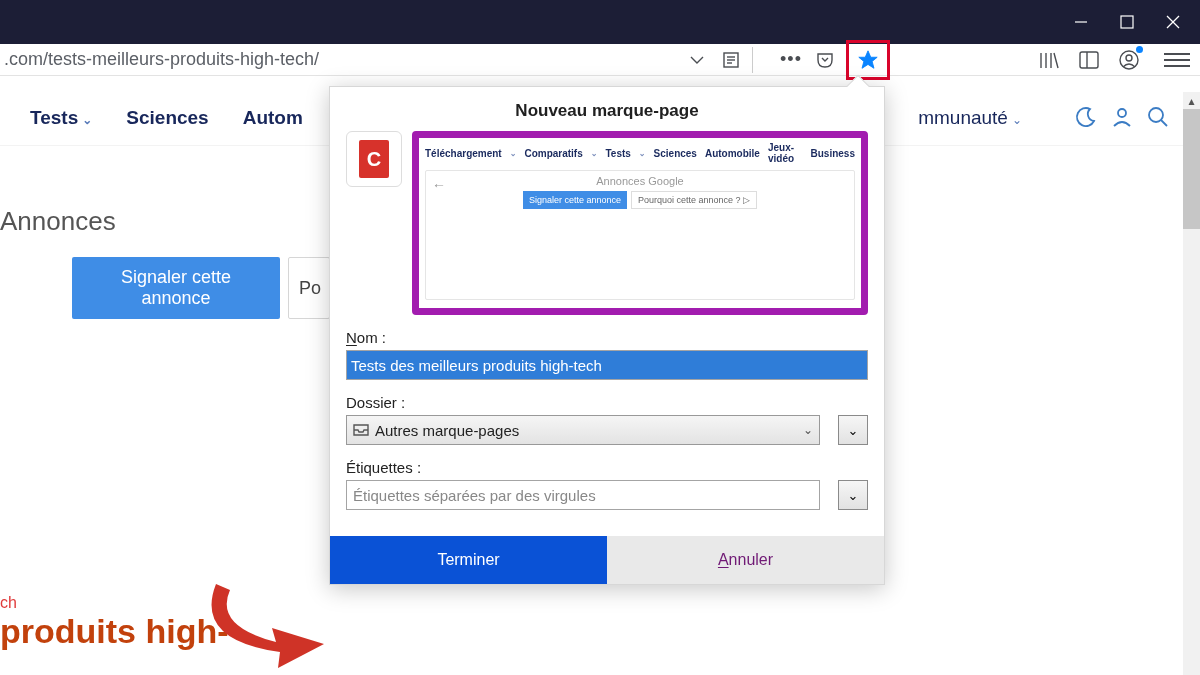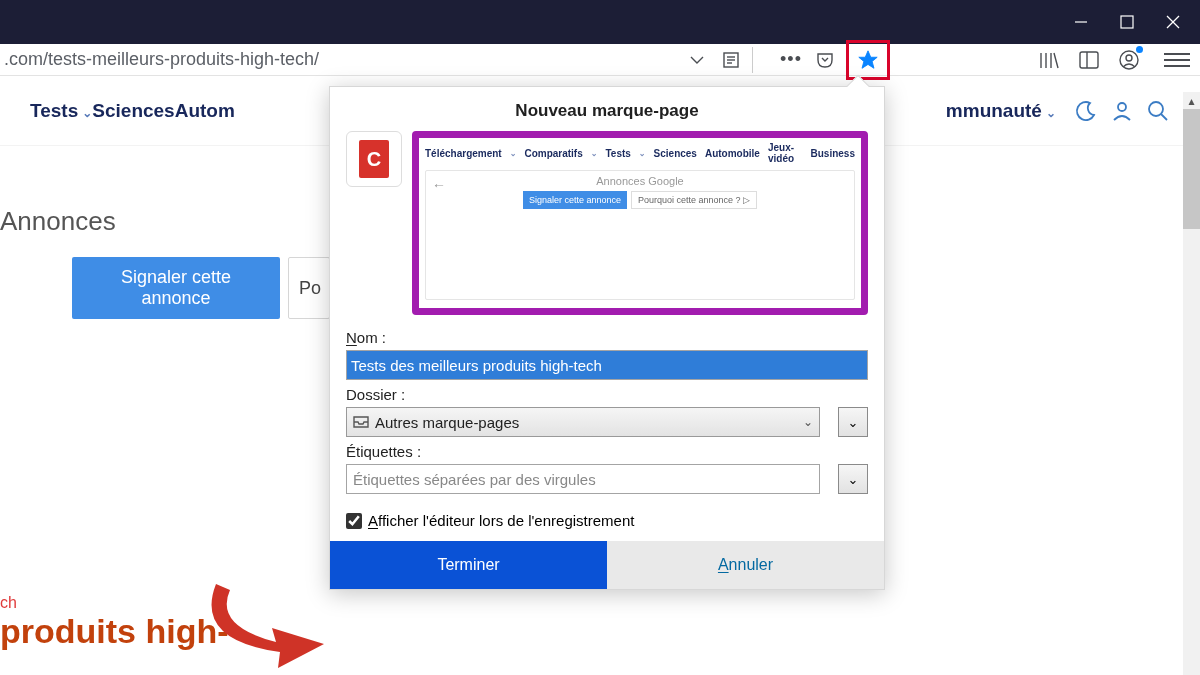--- a/index.html
+++ b/index.html
@@ -21,23 +21,23 @@
   .star-highlight { border: 3px solid #d9042b; width: 44px; height: 40px; display: flex; align-items: center; justify-content: center; }
   .star-highlight svg { fill: #0a84ff; stroke: #0a84ff; }
   .right-toolbar { position: absolute; right: 10px; top: 0; height: 100%; display: flex; align-items: center; gap: 14px; }
   .right-toolbar .tb-icon { width: 26px; height: 26px; display: flex; align-items: center; justify-content: center; position: relative; }
   .right-toolbar svg { stroke: #4a4d52; stroke-width: 1.4; fill: none; }
   .blue-dot { position: absolute; top: -1px; right: -1px; width: 7px; height: 7px; background: #0a84ff; border-radius: 50%; }
   .hamburger { width: 26px; height: 26px; display: flex; flex-direction: column; justify-content: center; gap: 4px; }
   .hamburger span { height: 2px; background: #4a4d52; }
 
   
-  .sitenav { height: 70px; display: flex; align-items: center; padding: 16px 30px; font-size: 19px; font-weight: 600; color: #18275b; position: relative; border-bottom: 1px solid #f3f3f3; }
+  .sitenav { height: 70px; display: flex; align-items: flex-end; padding: 16px 30px; gap: 34px; font-size: 19px; font-weight: 600; color: #18275b; position: relative; border-bottom: 1px solid #f3f3f3; }
   .sitenav .chev { font-size: 12px; color: #5679b8; margin-left: 4px; }
-  .sitenav .pushed { margin-left: auto; font-weight: 700; }
+  .sitenav .pushed { margin-left: auto; font-weight: 400; }
   .nav-right-icons { display: flex; gap: 12px; margin-left: 18px; }
   .nav-right-icons svg { stroke: #3b7cc4; stroke-width: 1.8; fill: none; }
   .nav-right-icons .nri { width: 24px; height: 24px; }
 
   
   .pagebody { position: relative; height: calc(675px - 44px - 48px - 70px); background: #fff; }
   .ad-block { position: absolute; left: 0; top: 60px; width: 330px; }
   .ad-block .ad-label { font-size: 26px; color: #555; text-align: left; padding-right: 2px; }
   .ad-btns { margin-top: 20px; display: flex; gap: 8px; padding-left: 72px; }
   .btn-blue-ad { background: #3f8de6; color: #fff; font-size: 18px; padding: 10px 14px; border: none; border-radius: 2px; }
@@ -64,40 +64,40 @@
   .prev-nav span { font-weight:600; }
   .prev-nav .pchev { font-size:8px; color:#7a8dbb; }
   .prev-gbox { margin-top:6px; border:1px solid #e5e5e5; border-radius:2px; height: 130px; position: relative; }
   .prev-gbox .back-arr { position:absolute; left:6px; top:4px; font-size:14px; color:#999; }
   .prev-gbox .gtitle { text-align:center; color:#999; font-size:11px; padding-top:4px; }
   .prev-gbox .gbtns { display:flex; justify-content:center; gap:4px; margin-top:4px; }
   .prev-gbox .gb-blue { background:#3f8de6; color:#fff; font-size:9px; padding:3px 6px; border:none; }
   .prev-gbox .gb-plain { background:#fff; color:#666; font-size:9px; padding:3px 6px; border:1px solid #ddd; }
 
   .popup-form { padding: 0 16px 12px; }
-  .form-row { margin-bottom: 6px; }
+  .form-row { margin-bottom: 14px; }
   .form-row label { font-size: 15px; color: #222; display: block; margin-bottom: 4px; }
   .form-row label .uline { text-decoration: underline; text-underline-offset: 2px; }
   .row-flex { display:flex; gap:18px; align-items:stretch; }
   .name-input-sel { background:#2f7dd8; color:#fff; border:1px solid #a4a4a4; height:30px; padding: 4px 4px; font-size:15px; display:flex; align-items:center; }
   .name-input-sel span { background:#2f7dd8; }
   .folder-select { flex:1; height:30px; border:1px solid #999; background: linear-gradient(#f5f5f5,#e3e3e3); display:flex; align-items:center; padding:0 6px; font-size:15px; color:#222; position:relative; }
   .folder-select .tray-icon { margin-right:6px; }
   .folder-select .sel-chev { position:absolute; right:6px; font-size:12px; color:#555; }
   .side-btn { width:30px; height:30px; border:1px solid #8a8a8a; background: linear-gradient(#f6f6f6,#e2e2e2); display:flex; align-items:center; justify-content:center; font-size:13px; }
   .tag-input { flex:1; height:30px; border:1px solid #a4a4a4; font-size:15px; padding:0 6px; color:#888; display:flex; align-items:center; }
 
   .check-row { display:flex; align-items:center; gap:6px; font-size:15px; padding: 0 16px 12px; }
   .check-row input { width:16px; height:16px; accent-color:#333; }
   .check-row .uline { text-decoration: underline; text-underline-offset: 2px; }
 
   .popup-buttons { display:flex; height:48px; }
   .popup-buttons button { flex:1; border:none; font-size:16px; }
   .btn-done { background:#0a52d6; color:#fff; }
-  .btn-cancel { background:#e9e9e9; color:#0369a1; }
+  .btn-cancel { background:#e9e9e9; color:#701a75; }
   .btn-cancel .uline { text-decoration: underline; text-underline-offset: 2px; }
 
   
   .red-arrow { position:absolute; left:206px; top:584px; z-index:30; }
   .red-arrow svg { fill:#cf3327; }
 
 </style>
 </head>
 <body>
 
@@ -286,24 +286,20 @@
       <label>Étiquettes :</label>
       <div class="row-flex">
         <div class="tag-input">
             <span>Étiquettes séparées par des virgules</span>
           </div>
         <div class="side-btn">⌄</div>
       </div>
     </div>
   </div>
 
-  <div class="check-row">
-    <input type="checkbox" checked="" style="">
-    <span><span class="uline">A</span><span>fficher l'éditeur lors de l'enregistrement</span></span>
-  </div>
 
   <div class="popup-buttons">
     <button class="btn-done">Terminer</button>
     <button class="btn-cancel"><span class="uline">A</span><span>nnuler</span></button>
   </div>
 </div>
 
 <div class="red-arrow">
   <svg width="130" height="85" viewBox="0 0 130 85">
     <path d="M24 6 Q 8 42 70 58 L66 44 L118 60 L72 84 L74 68 Q -12 56 10 0 Z"></path>

